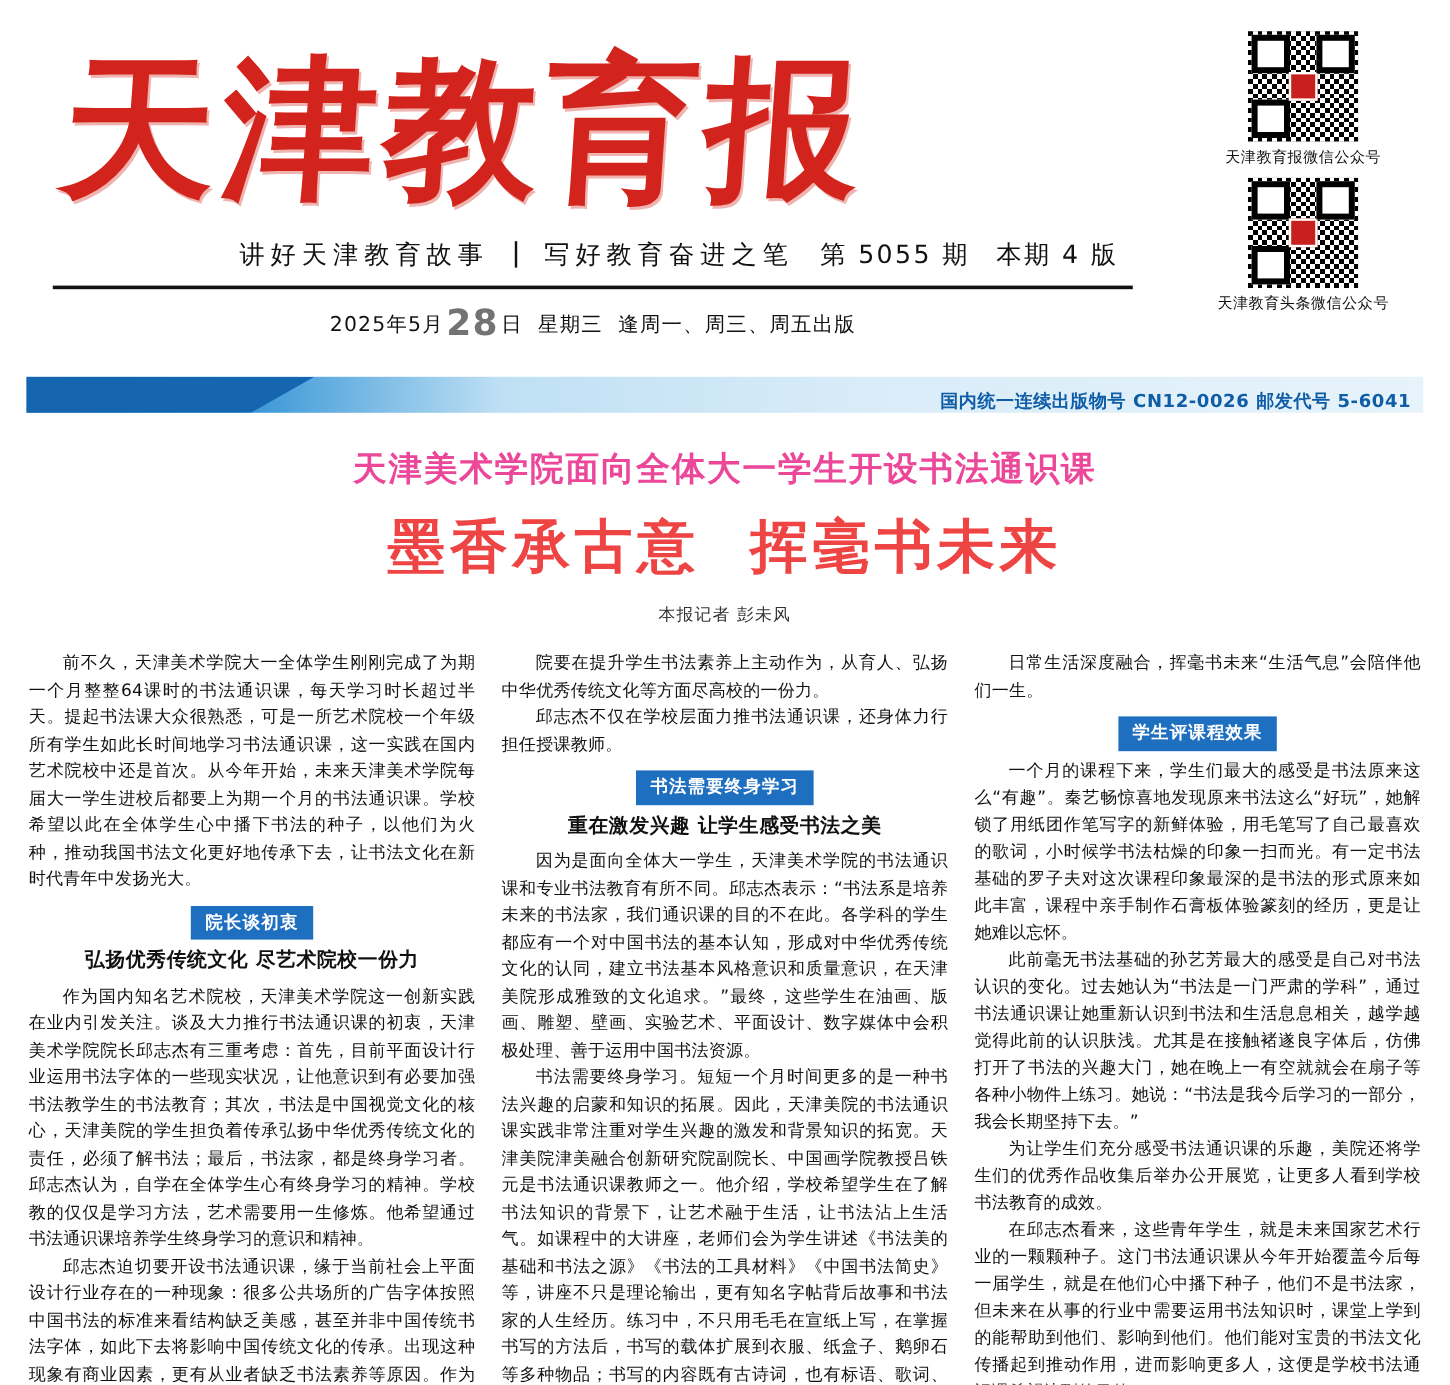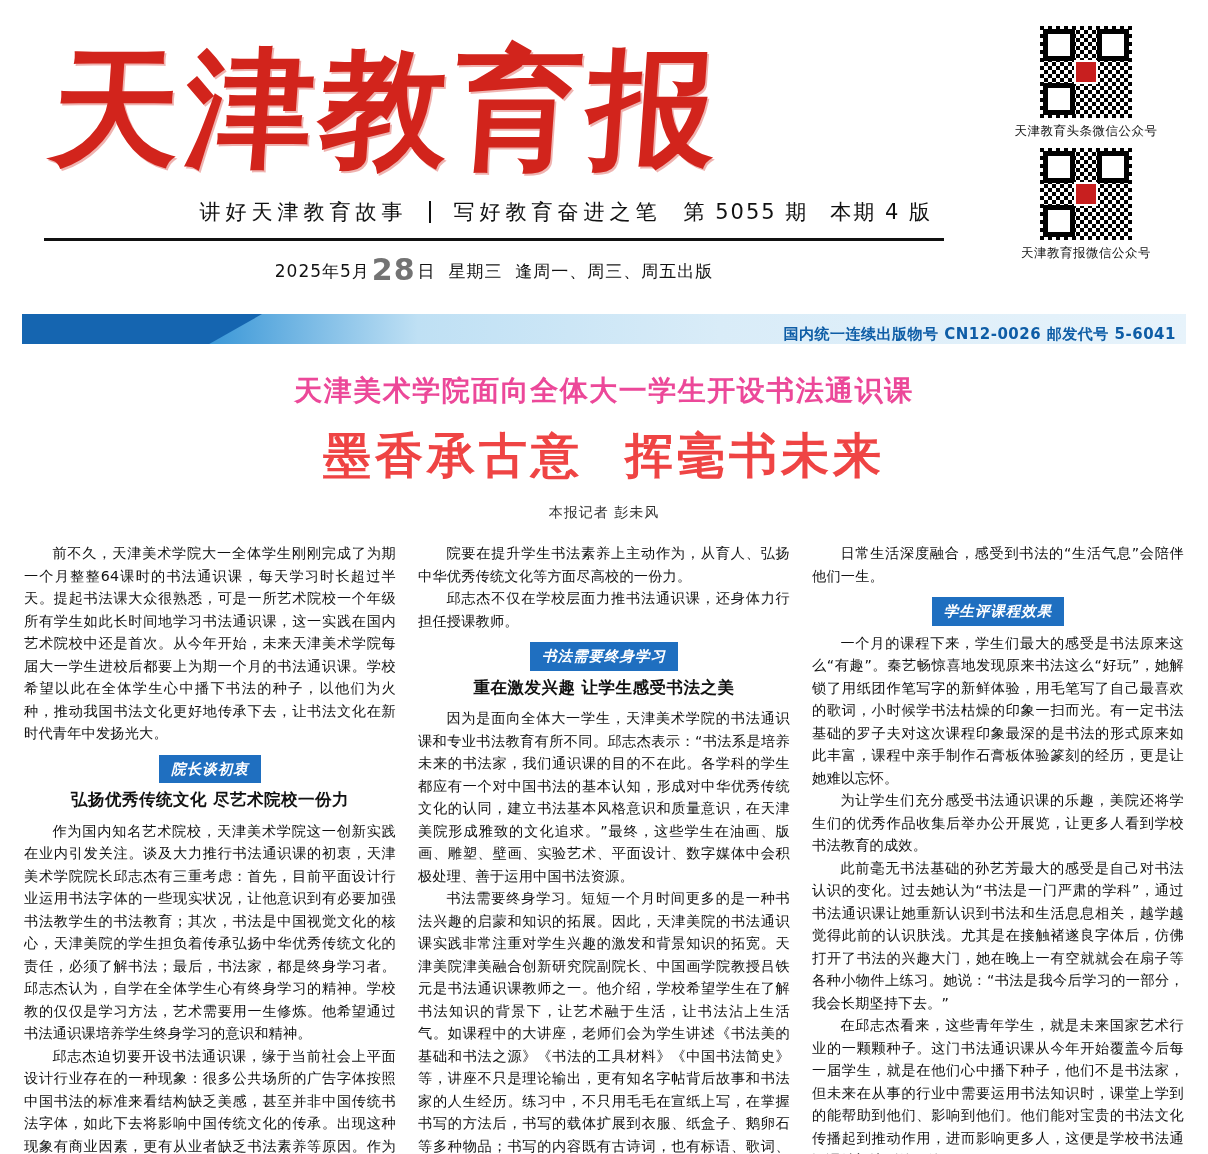--- a/index.html
+++ b/index.html
@@ -232,21 +232,20 @@
     text-align: center;
   }
   .tag-pill {
     display: inline-block;
     background: #1f6fc0;
     color: #fff;
     font-size: 14.5px;
     font-weight: bold;
     padding: 3px 12px;
     letter-spacing: 1px;
-    font-style: italic;
   }
   .sub-head {
     text-align: center;
     font-size: 16.5px;
     font-weight: bold;
     letter-spacing: 0.5px;
     margin: 6px 0 8px 0;
     color: #111;
   }
 </style>
@@ -269,34 +268,34 @@
 
       <div class="rule-under-slogan"></div>
 
       <div class="date-row">
         <span>2025年5月</span><span class="date-day">28</span><span>日</span>
         &nbsp;<span>星期三</span>
         &nbsp;<span>逢周一、周三、周五出版</span>
       </div>
 
       <div class="qr-block">
+        <div class="qr-item">
+          <div class="qr-img">
+            <span class="qr-corner-bl"></span>
+            <span class="qr-center"></span>
+          </div>
+          <div class="qr-caption">天津教育报微信公众号</div>
+        </div>
         <div class="qr-item">
           <div class="qr-img">
             <span class="qr-corner-bl"></span>
             <span class="qr-center"></span>
           </div>
           <div class="qr-caption">天津教育头条微信公众号</div>
         </div>
-        <div class="qr-item">
-          <div class="qr-img">
-            <span class="qr-corner-bl"></span>
-            <span class="qr-center"></span>
-          </div>
-          <div class="qr-caption">天津教育报微信公众号</div>
-        </div>
       </div>
     </div>
   </div>
 
   <div class="blue-bar">
     <div class="pub-meta">国内统一连续出版物号 CN12-0026 邮发代号 5-6041</div>
   </div>
 
   <div class="headline-area">
     <div class="shoulder">天津美术学院面向全体大一学生开设书法通识课</div>
@@ -323,24 +322,24 @@
       <p>邱志杰不仅在学校层面力推书法通识课，还身体力行担任授课教师。</p>
       <div class="section-tag">
         <span class="tag-pill">书法需要终身学习</span>
       </div>
       <div class="sub-head">重在激发兴趣 让学生感受书法之美</div>
       <p>因为是面向全体大一学生，天津美术学院的书法通识课和专业书法教育有所不同。邱志杰表示：“书法系是培养未来的书法家，我们通识课的目的不在此。各学科的学生都应有一个对中国书法的基本认知，形成对中华优秀传统文化的认同，建立书法基本风格意识和质量意识，在天津美院形成雅致的文化追求。”最终，这些学生在油画、版画、雕塑、壁画、实验艺术、平面设计、数字媒体中会积极处理、善于运用中国书法资源。</p>
       <p>书法需要终身学习。短短一个月时间更多的是一种书法兴趣的启蒙和知识的拓展。因此，天津美院的书法通识课实践非常注重对学生兴趣的激发和背景知识的拓宽。天津美院津美融合创新研究院副院长、中国画学院教授吕铁元是书法通识课教师之一。他介绍，学校希望学生在了解书法知识的背景下，让艺术融于生活，让书法沾上生活气。如课程中的大讲座，老师们会为学生讲述《书法美的基础和书法之源》《书法的工具材料》《中国书法简史》等，讲座不只是理论输出，更有知名字帖背后故事和书法家的人生经历。练习中，不只用毛毛在宣纸上写，在掌握书写的方法后，书写的载体扩展到衣服、纸盒子、鹅卵石等多种物品；书写的内容既有古诗词，也有标语、歌词、现代诗等。这些细节的设置就是让学生感受到书法与</p>
     </div>
 
     <div class="col">
-      <p>日常生活深度融合，感受到书法的“生活气息”会陪伴他们一生。</p>
+      <p>日常生活深度融合，挥毫书未来“生活气息”会陪伴他们一生。</p>
       <div class="section-tag">
         <span class="tag-pill">学生评课程效果</span>
       </div>
       <p>一个月的课程下来，学生们最大的感受是书法原来这么“有趣”。秦艺畅惊喜地发现原来书法这么“好玩”，她解锁了用纸团作笔写字的新鲜体验，用毛笔写了自己最喜欢的歌词，小时候学书法枯燥的印象一扫而光。有一定书法基础的罗子夫对这次课程印象最深的是书法的形式原来如此丰富，课程中亲手制作石膏板体验篆刻的经历，更是让她难以忘怀。</p>
+      <p>此前毫无书法基础的孙艺芳最大的感受是自己对书法认识的变化。过去她认为“书法是一门严肃的学科”，通过书法通识课让她重新认识到书法和生活息息相关，越学越觉得此前的认识肤浅。尤其是在接触褚遂良字体后，仿佛打开了书法的兴趣大门，她在晚上一有空就就会在扇子等各种小物件上练习。她说：“书法是我今后学习的一部分，我会长期坚持下去。”</p>
       <p>为让学生们充分感受书法通识课的乐趣，美院还将学生们的优秀作品收集后举办公开展览，让更多人看到学校书法教育的成效。</p>
-      <p>此前毫无书法基础的孙艺芳最大的感受是自己对书法认识的变化。过去她认为“书法是一门严肃的学科”，通过书法通识课让她重新认识到书法和生活息息相关，越学越觉得此前的认识肤浅。尤其是在接触褚遂良字体后，仿佛打开了书法的兴趣大门，她在晚上一有空就就会在扇子等各种小物件上练习。她说：“书法是我今后学习的一部分，我会长期坚持下去。”</p>
       <p>在邱志杰看来，这些青年学生，就是未来国家艺术行业的一颗颗种子。这门书法通识课从今年开始覆盖今后每一届学生，就是在他们心中播下种子，他们不是书法家，但未来在从事的行业中需要运用书法知识时，课堂上学到的能帮助到他们、影响到他们。他们能对宝贵的书法文化传播起到推动作用，进而影响更多人，这便是学校书法通识课希望达到的目的。</p>
     </div>
 
   </div>
 </div>
 
 </body></html>

